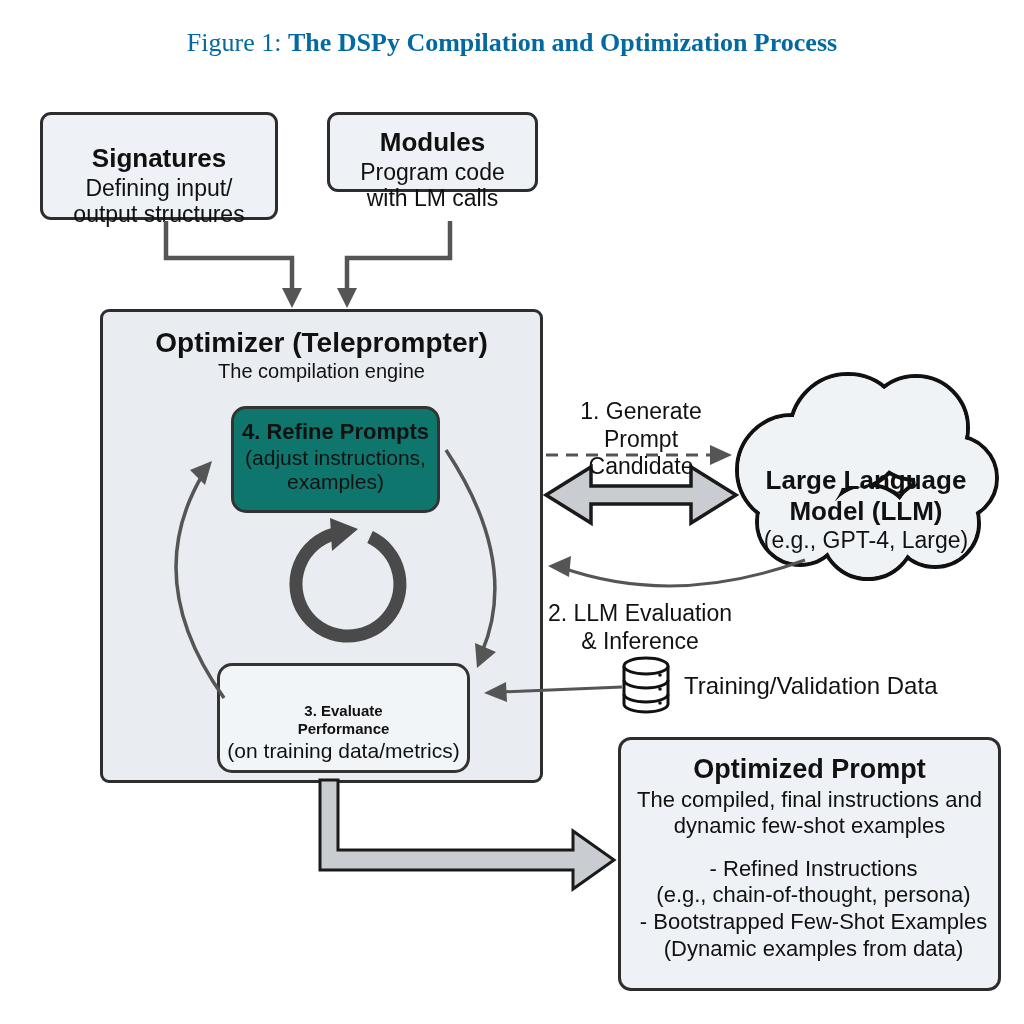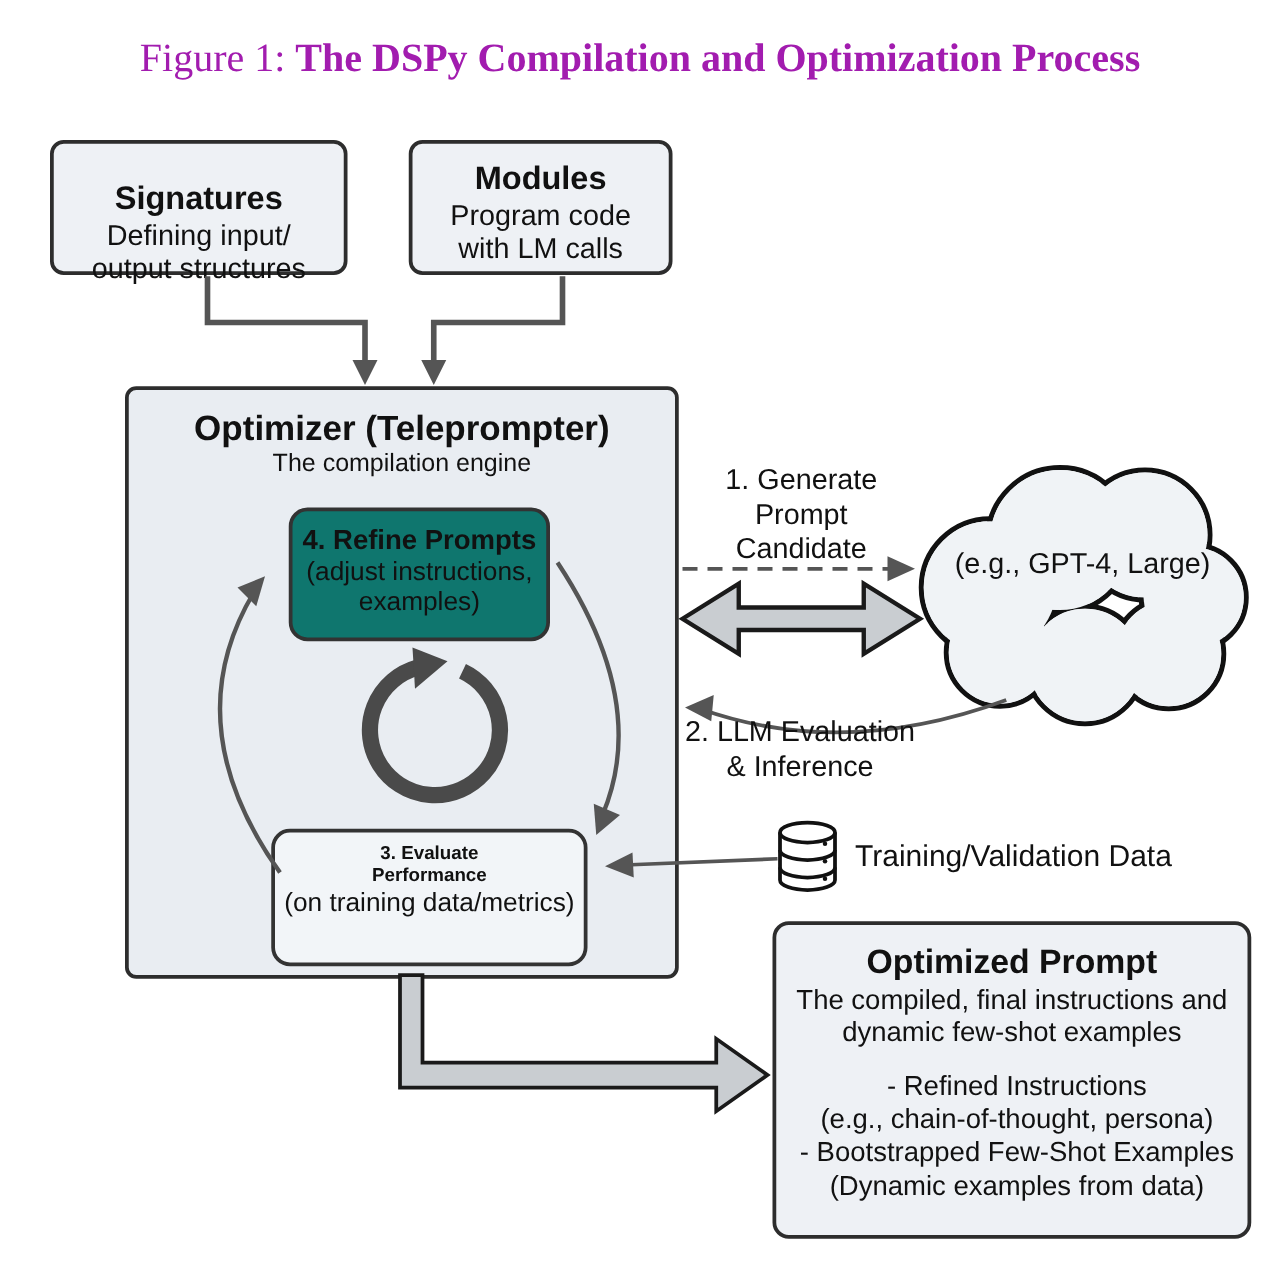--- a/index.html
+++ b/index.html
@@ -1,33 +1,33 @@
 <!DOCTYPE html>
 <html><head>
 <meta charset="utf-8">
 <style>
   html,body{margin:0;padding:0;background:#ffffff;}
   #stage{position:relative;width:1024px;height:1024px;background:#ffffff;overflow:hidden;
          font-family:"Liberation Sans",sans-serif;color:#111;}
   .abs{position:absolute;}
-  .preline{white-space:pre-line;}
+  .preline{white-space:pre-line;margin-top:28px;}
   
   #figtitle{left:0;top:28px;width:1024px;text-align:center;
-            font-family:"Liberation Serif",serif;font-size:32px;color:#a21caf;}
+            font-family:"Liberation Serif",serif;font-size:26px;color:#0369a1;}
   #figtitle .t-main{font-weight:700;}
   
   .node{box-sizing:border-box;background:#eef1f5;border:3px solid #2d2d2d;border-radius:11px;
         text-align:center;z-index:1;}
   .node .box-title{font-weight:700;line-height:1.25;}
   .node .box-desc{line-height:1.16;margin:0 -14px;}
   
   #box-signatures{left:40px;top:112px;width:238px;height:108px;padding-top:11px;}
   #box-signatures .box-title{font-size:26px;margin-top:16px;}
   #box-signatures .box-desc{font-size:23px;}
-  #box-modules{left:327px;top:112px;width:211px;height:108px;padding-top:11px;}
+  #box-modules{left:327px;top:112px;width:211px;height:80px;padding-top:11px;}
   #box-modules .box-title{font-size:26px;}
   #box-modules .box-desc{font-size:23px;}
   #box-optimizer{left:100px;top:309px;width:443px;height:474px;padding-top:13px;
                  background:#e9edf2;border-radius:9px;}
   #box-optimizer .box-title{font-size:28px;}
   #box-optimizer .box-desc{font-size:20px;text-align:center;}
   #box-refine{left:231px;top:406px;width:209px;height:107px;padding-top:9px;
               background:#0f766e;border-radius:15px;border-color:#333;}
   #box-refine .box-title{font-size:22px;}
   #box-refine .box-desc{font-size:21px;}
@@ -168,20 +168,22 @@
       <ellipse cx="646" cy="666" rx="22" ry="8" fill="#fff" stroke="#111" stroke-width="3"></ellipse>
       <path d="M 624 680 A 22 8 0 0 0 668 680" fill="none" stroke="#111" stroke-width="3"></path>
       <path d="M 624 694 A 22 8 0 0 0 668 694" fill="none" stroke="#111" stroke-width="3"></path>
       <circle cx="660" cy="675" r="1.8" fill="#111"></circle>
       <circle cx="660" cy="689" r="1.8" fill="#111"></circle>
       <circle cx="660" cy="703" r="1.8" fill="#111"></circle>
     </g>
   </svg>
 
   <div id="lbl-llm" class="abs flabel">
+    <div class="box-title preline">Large Language
+Model (LLM)</div>
     <div class="box-desc">(e.g., GPT-4, Large)</div>
   </div>
   <div id="lbl-step1" class="abs flabel preline">1. Generate
 Prompt
 Candidate</div>
   <div id="lbl-step2" class="abs flabel preline">2. LLM Evaluation
 &amp; Inference</div>
   <div id="lbl-training" class="abs flabel">Training/Validation Data</div>
 
 </div>

